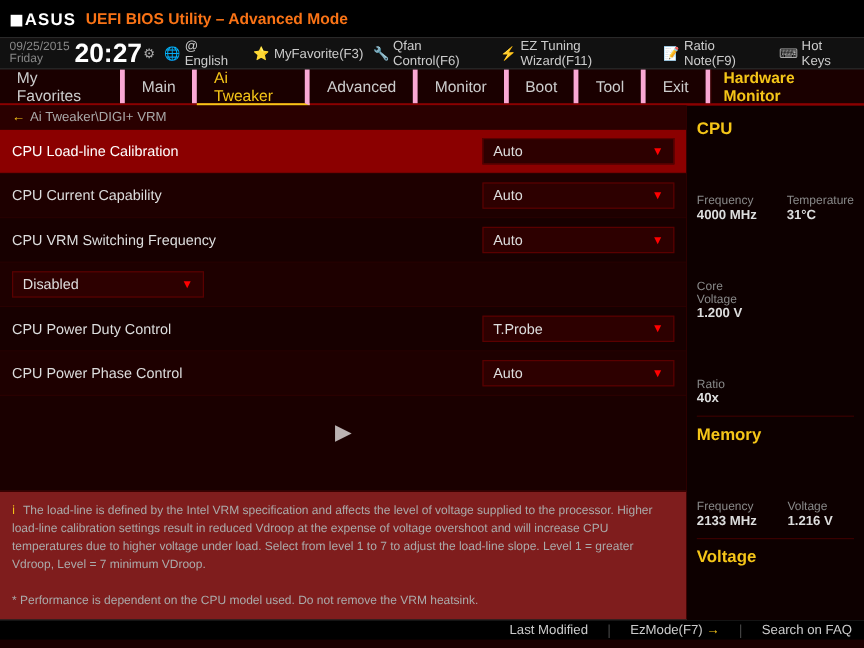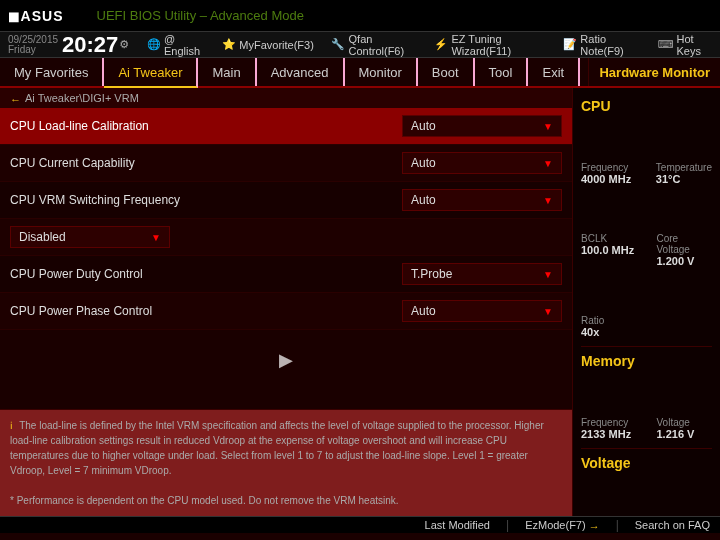--- a/index.html
+++ b/index.html
@@ -23,35 +23,34 @@
       border-bottom: 1px solid #333;
     }
     #asus-logo {
       color: #fff;
       font-weight: bold;
       font-size: 14px;
       letter-spacing: 1px;
       margin-right: 8px;
     }
     #title-text {
-      color: #4d7c0f;
+      color: #f97316;
       font-size: 13px;
-      font-weight: normal;
-      margin-left: 25px;
+      font-weight: bold;
     }
 
     
     #toolbar {
       background: #111;
       display: flex;
       align-items: center;
       padding: 3px 8px;
       height: 26px;
       border-bottom: 1px solid #333;
-      gap: 18px;
+      gap: 8px;
     }
     #datetime {
       display: flex;
       align-items: center;
       gap: 4px;
     }
     #date-text { color: #888; font-size: 10px; line-height: 1; }
     .toolbar-item {
       display: flex;
       align-items: center;
@@ -70,21 +69,21 @@
       height: 30px;
       border-bottom: 2px solid #8b0000;
     }
     .nav-item {
       padding: 0 14px;
       display: flex;
       align-items: center;
       color: #ccc;
       font-size: 13px;
       cursor: pointer;
-      border-right: 2px solid #f9a8d4;
+      border-right: 4px solid #f9a8d4;
     }
     .nav-item.active {
       color: #f5c518;
       border-bottom: 2px solid #f5c518;
       margin-bottom: -2px;
     }
 
     
     #content-area {
       display: flex;
@@ -262,22 +261,22 @@
     <span>Ratio Note(F9)</span>
   </div>
   <div class="toolbar-item">
     <span class="toolbar-icon">⌨</span>
     <span>Hot Keys</span>
   </div>
 </div>
 
 <div id="nav-bar">
   <div class="nav-item">My Favorites</div>
+  <div class="nav-item">Main</div>
   <div class="nav-item active">Ai Tweaker</div>
-  <div class="nav-item">Main</div>
   <div class="nav-item">Advanced</div>
   <div class="nav-item">Monitor</div>
   <div class="nav-item">Boot</div>
   <div class="nav-item">Tool</div>
   <div class="nav-item">Exit</div>
 
   <div style="margin-left:auto;padding:0 10px;display:flex;align-items:center;color:#f5c518;font-size:13px;font-weight:bold;border-left:1px solid #3a0000;">Hardware Monitor</div>
 </div>
 
 <div id="content-area">
@@ -356,24 +355,20 @@
       <div>
         <div class="hw-label">Frequency</div>
         <div class="hw-value">4000 MHz</div>
       </div>
       <div>
         <div class="hw-label">Temperature</div>
         <div class="hw-value">31°C</div>
       </div>
     </div>
     <div class="hw-grid">
-      <div>
-        <div class="hw-label">BCLK</div>
-        <div class="hw-value">100.0 MHz</div>
-      </div>
       <div>
         <div class="hw-label">Core Voltage</div>
         <div class="hw-value">1.200 V</div>
       </div>
     </div>
     <div class="hw-grid single">
       <div>
         <div class="hw-label">Ratio</div>
         <div class="hw-value">40x</div>
       </div>

